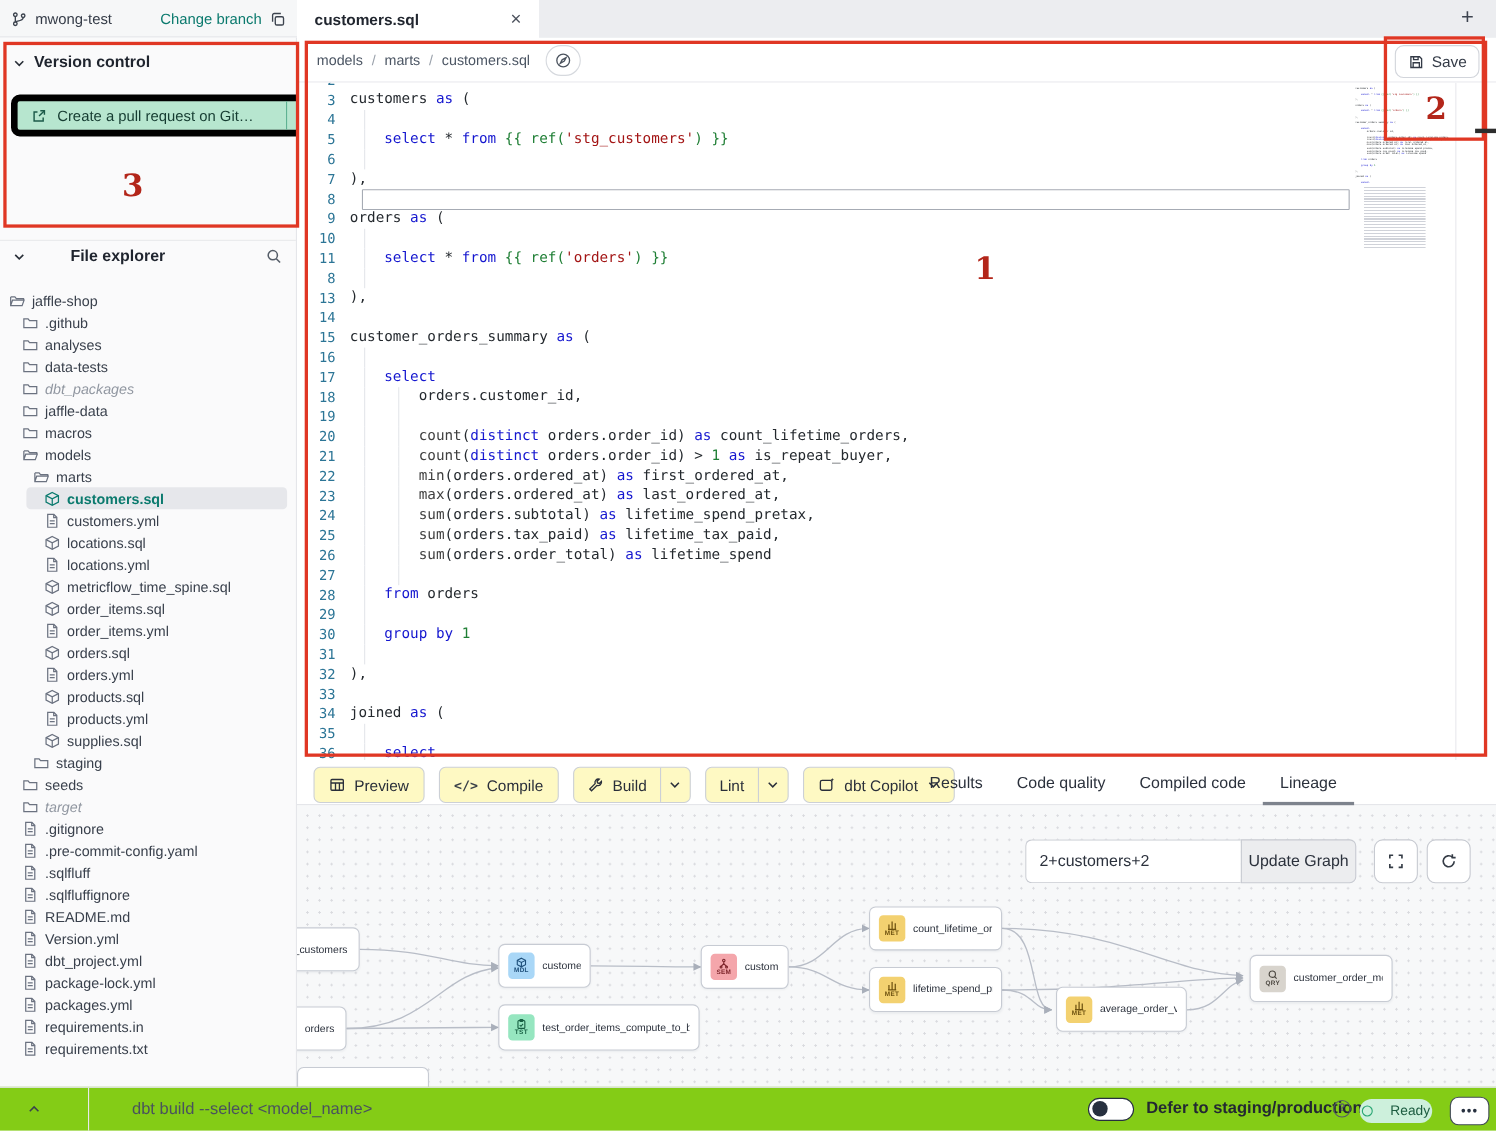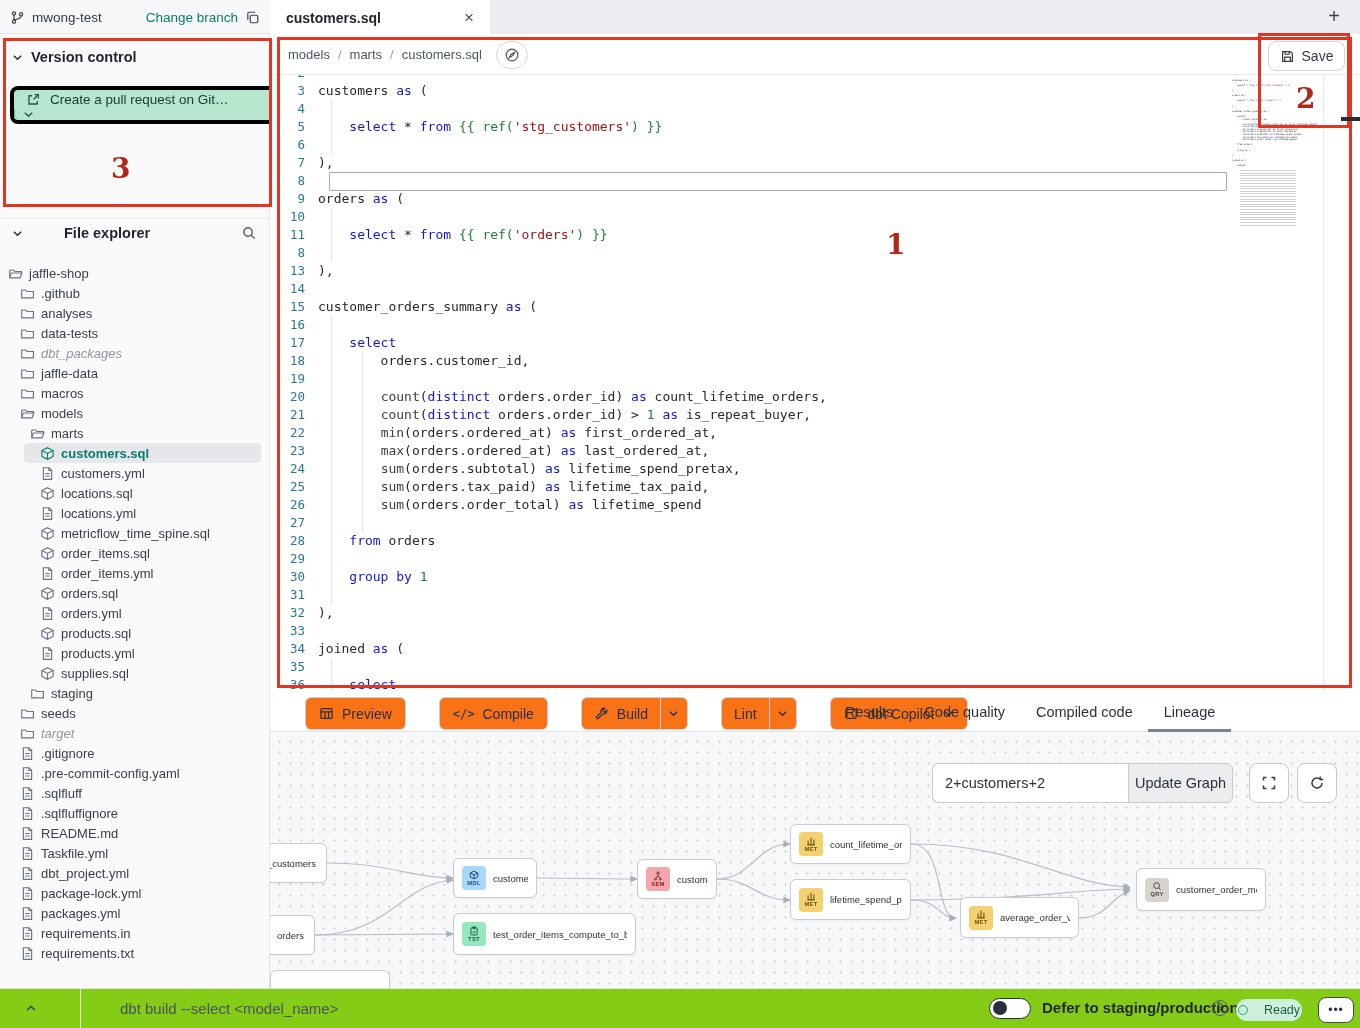--- a/index.html
+++ b/index.html
@@ -16,21 +16,21 @@
   #tabstrip { position:absolute; left:270px; top:0; width:1090px; height:34px; background:#ecedf0; }
   #tab-active { position:absolute; left:0; top:0; width:220px; height:35px; background:#fff; display:flex; align-items:center; padding:0 16px; gap:8px; }
   #tab-title { flex:1; font-weight:bold; font-size:14px; color:#21262f; }
   #tab-close { font-size:17px; color:#4c525d; cursor:pointer; line-height:1; }
   #new-tab { position:absolute; right:14px; top:4px; font-size:20px; color:#3e4450; width:24px; height:24px; text-align:center; line-height:24px; cursor:pointer; }
 
   
   #sidebar { position:absolute; left:0; top:34px; width:270px; height:954px; background:#fafafb; border-right:1px solid #e5e6ea; }
   .sect-head { display:flex; align-items:center; gap:8px; font-weight:bold; font-size:14.5px; color:#1f242e; }
   #vc-head { position:absolute; left:12px; top:15px; right:12px; }
-  #pr-btn { position:absolute; left:10px; top:52px; width:284px; height:38px; display:flex; background:#b7e6cf; border:4px solid #000000; border-radius:8px; overflow:hidden; cursor:pointer;flex-direction:column; }
+  #pr-btn { position:absolute; left:10px; top:52px; width:284px; height:38px; display:flex; background:#b7e6cf; border:6px solid #000000; border-radius:8px; overflow:hidden; cursor:pointer; }
   #pr-main { flex:1; display:flex; align-items:center; gap:9px; padding:0 12px; font-size:13.5px; color:#153c31; white-space:nowrap; overflow:hidden; }
   #pr-caret { width:28px; display:flex; align-items:center; justify-content:center; border-left:1px solid #5fb293; }
   #vc-divider { position:absolute; left:0; top:184px; width:100%; border-top:1px solid #e8e9ec; }
   #fe-head { position:absolute; left:12px; top:191px; right:12px;gap:41px; }
   #fe-head .grow { flex:1; }
   #file-tree { position:absolute; left:0; top:229px; right:0; bottom:0; overflow:hidden; }
   .frow { height:20px; display:flex; align-items:center; gap:6px; font-size:13px; color:#39404c; cursor:pointer; white-space:nowrap; }
   .frow .fic { flex:none; width:15px; height:15px; }
   .frow.lvl0 { padding-left:8px; } .frow.lvl1 { padding-left:20px; } .frow.lvl2 { padding-left:30px; } .frow.lvl3 { padding-left:40px; }
   .frow.muted { color:#9096a0; font-style:italic; }
@@ -55,21 +55,21 @@
 
   #minimap { position:absolute; left:962px; top:2px; width:86px; height:152px; overflow:hidden; font-family:"DejaVu Sans Mono",monospace; cursor:pointer; }
   #minimap .cl { height:2.6px; line-height:2.6px; }
   #minimap .cl.cur::after { display:none; }
   #minimap .codetxt { font-size:2.2px; }
   #mini-phantom { margin:2px 0 0 8px; width:56px; height:56px; background:repeating-linear-gradient(#c7cad2 0 1px, transparent 1px 2.6px); opacity:.85; }
 
   
   #toolrow { position:absolute; left:270px; top:691px; width:1090px; height:41px; background:#fff; border-bottom:1px solid #e3e4e8; z-index:2; }
   #toolbtns { position:absolute; left:15px; top:6px; display:flex; gap:13px; }
-  .tbtn, .tgroup { height:33px; border:1px solid #ccd0d6; border-radius:6px; background:#f97316; display:flex; align-items:center; font-size:14px; color:#2a2f3a; cursor:pointer;margin-left:20px; }
+  .tbtn, .tgroup { height:33px; border:1px solid #ccd0d6; border-radius:6px; background:#fef9c3; display:flex; align-items:center; font-size:14px; color:#2a2f3a; cursor:pointer; }
   .tbtn { padding:0 13px; gap:8px; }
   .tgroup .gmain { display:flex; align-items:center; gap:8px; padding:0 12px; height:100%; }
   .tgroup .gcaret { width:27px; height:100%; display:flex; align-items:center; justify-content:center; border-left:1px solid #ccd0d6; }
   .mono-ic { font-family:"DejaVu Sans Mono",monospace; font-size:12px; font-weight:bold; color:#3a4048; }
   #rtabs { position:absolute; left:571px; top:0; height:41px; display:flex; gap:23px; align-items:center; }
   .rtab { font-size:14.5px; color:#2b313c; height:41px; display:flex; align-items:center; padding:0 4px; position:relative; cursor:pointer; }
   .rtab.active::after { content:""; position:absolute; left:-12px; right:-12px; bottom:0; height:3px; background:#7d838d; }
 
   
   #lineage { position:absolute; left:270px; top:732px; width:1090px; height:256px; overflow:hidden; background:#f7f8f9; background-image:radial-gradient(circle,#d9dade 1px,transparent 1.2px); background-size:11px 11px; background-position:4px 4px; }
@@ -422,21 +422,21 @@
         </span>
         <span>README.md</span>
       </div>
       <div class="frow lvl1">
         <span class="fic">
           <svg width="15" height="15" viewBox="0 0 16 16" fill="none" stroke="#6b7280" stroke-width="1.2">
             <path d="M3.6 1.8h6l2.8 2.8v9.6H3.6z"></path>
             <path d="M9.4 1.8v3h3M5.6 8h4.8M5.6 10.6h4.8"></path>
           </svg>
         </span>
-        <span>Taskfile.yml</span>
+        <span>Version.yml</span>
       </div>
       <div class="frow lvl1">
         <span class="fic">
           <svg width="15" height="15" viewBox="0 0 16 16" fill="none" stroke="#6b7280" stroke-width="1.2">
             <path d="M3.6 1.8h6l2.8 2.8v9.6H3.6z"></path>
             <path d="M9.4 1.8v3h3M5.6 8h4.8M5.6 10.6h4.8"></path>
           </svg>
         </span>
         <span>dbt_project.yml</span>
       </div>

